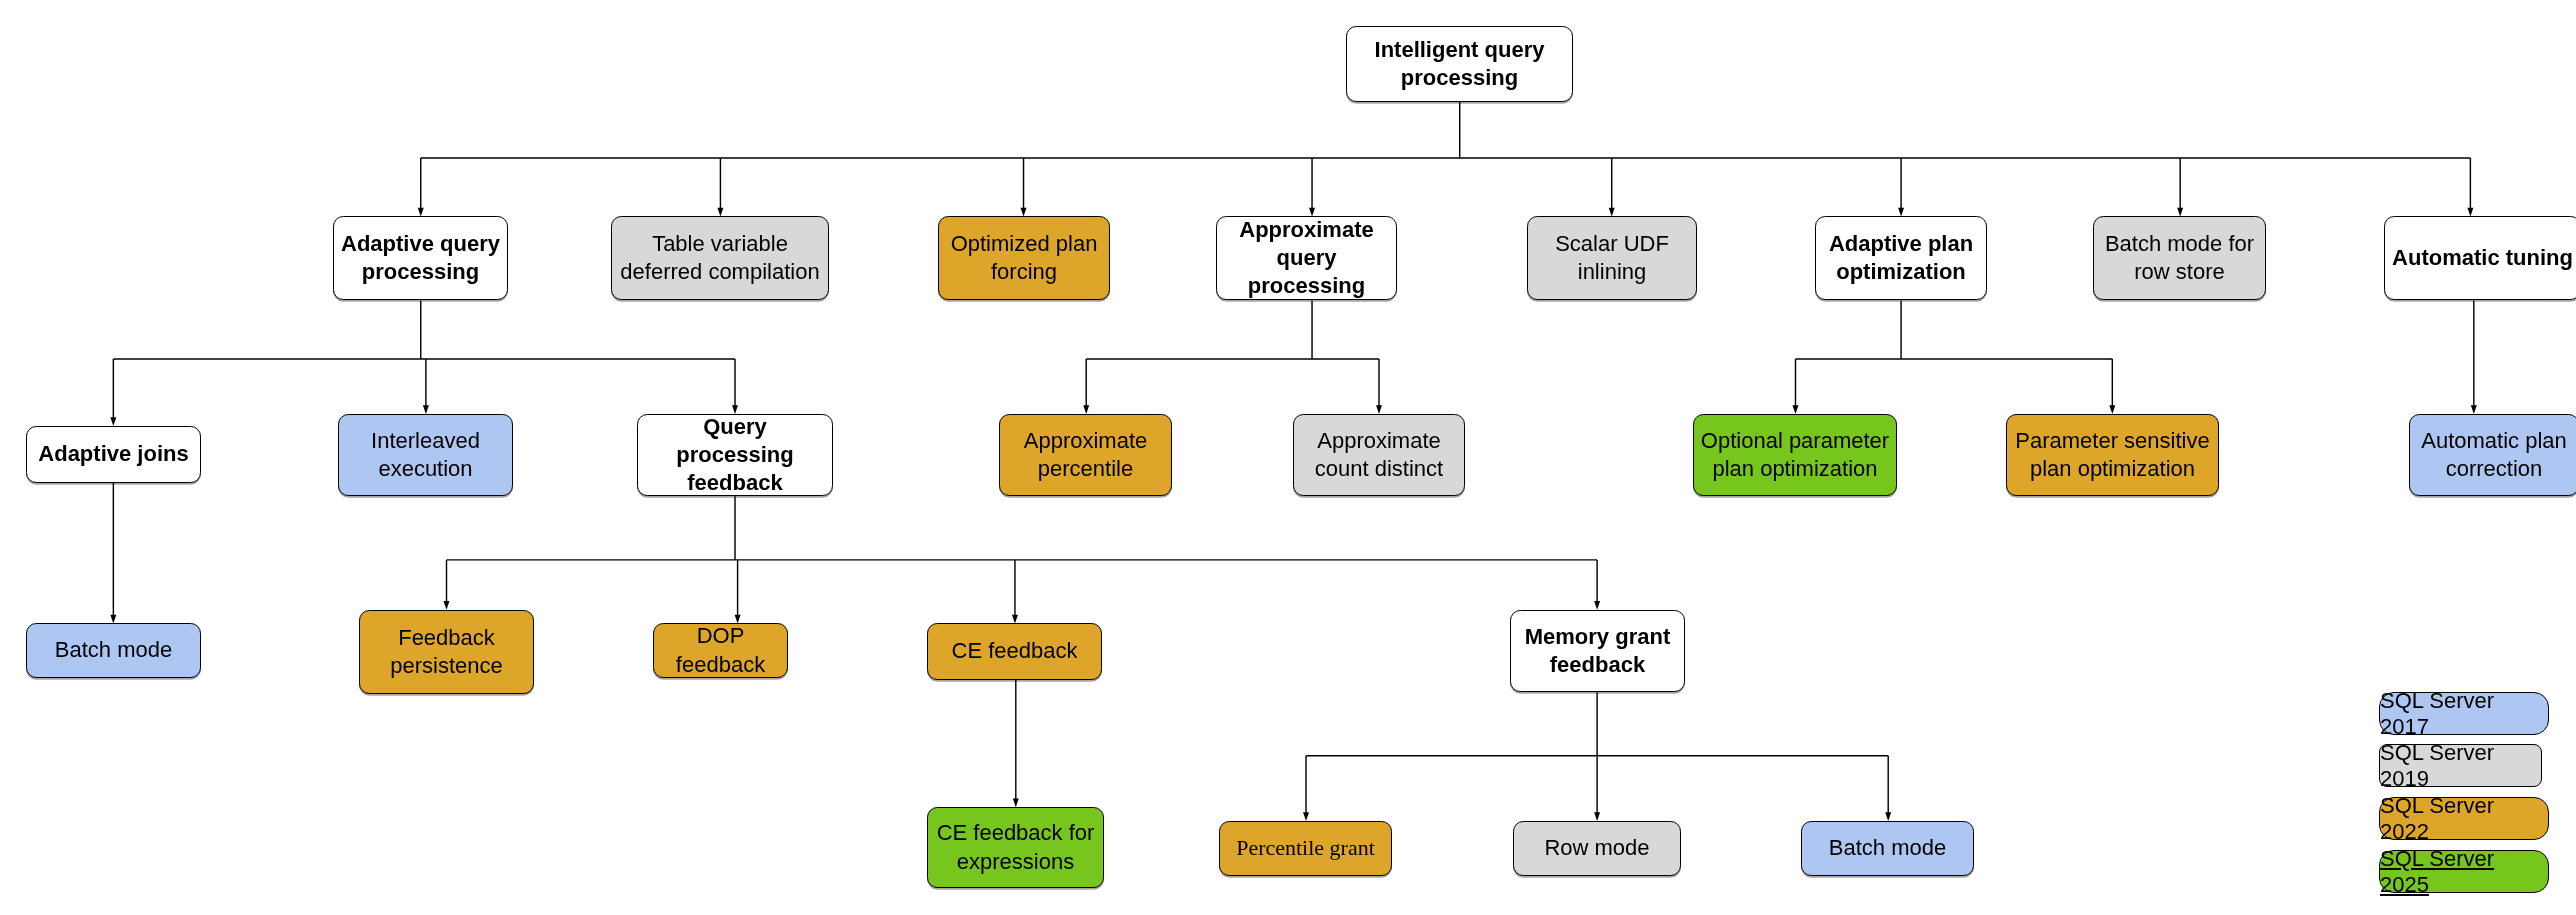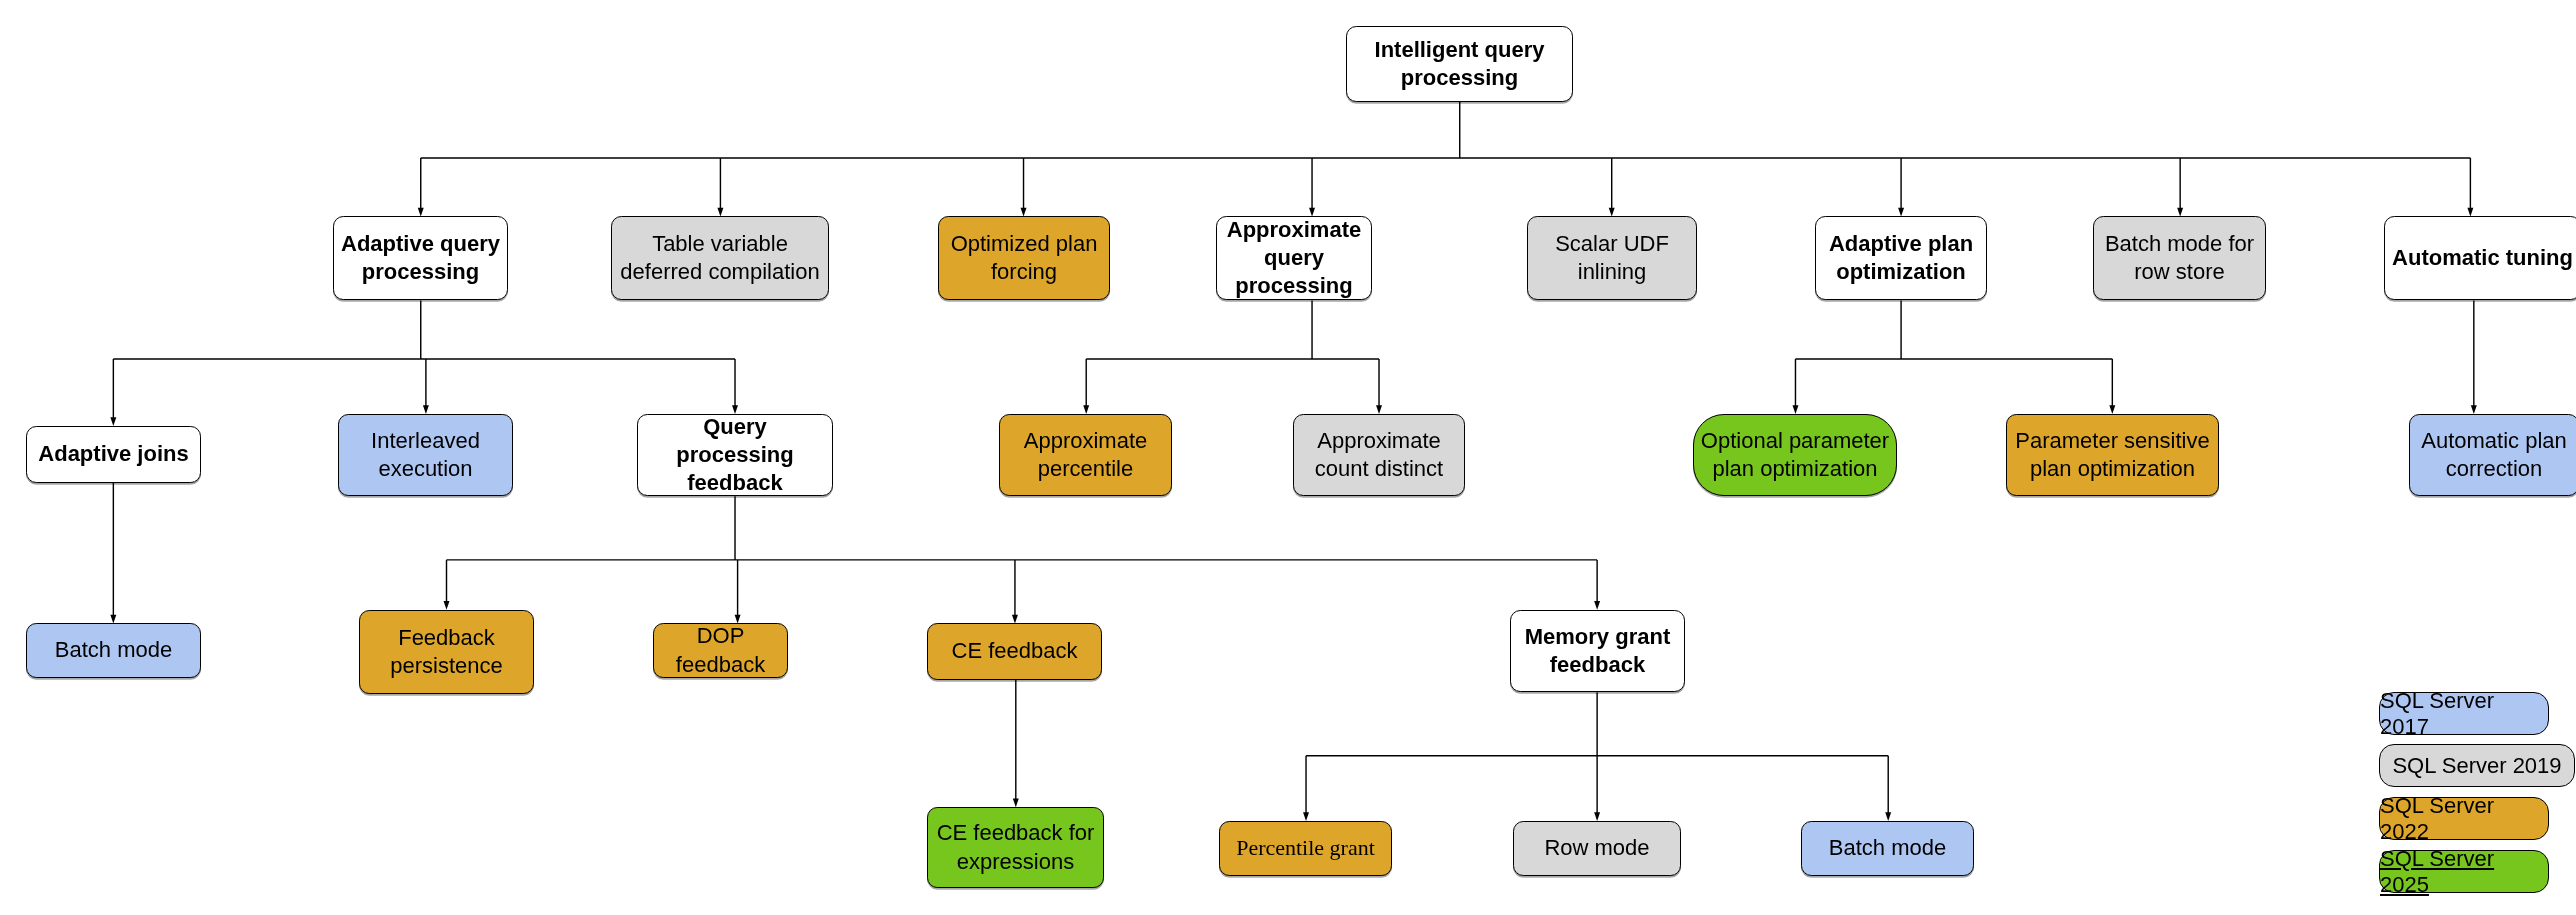--- a/index.html
+++ b/index.html
@@ -128,21 +128,21 @@
       </div>
       <div class="node v-base" style="left: 333px; top: 216px; width: 175px; height: 84px;">
         <span>Adaptive query processing</span>
       </div>
       <div class="node v-2019" style="left: 611px; top: 216px; width: 218px; height: 84px;">
         <span>Table variable deferred compilation</span>
       </div>
       <div class="node v-2022" style="left: 938px; top: 216px; width: 172px; height: 84px;">
         <span>Optimized plan forcing</span>
       </div>
-      <div class="node v-base" style="left: 1216px; top: 216px; width: 156px; height: 84px;">
+      <div class="node v-base" style="left: 1216px; top: 216px; width: 181px; height: 84px;">
         <span>Approximate query processing</span>
       </div>
       <div class="node v-2019" style="left: 1527px; top: 216px; width: 170px; height: 84px;">
         <span>Scalar UDF inlining</span>
       </div>
       <div class="node v-base" style="left: 1815px; top: 216px; width: 172px; height: 84px;">
         <span>Adaptive plan optimization</span>
       </div>
       <div class="node v-2019" style="left: 2093px; top: 216px; width: 173px; height: 84px;">
         <span>Batch mode for row store</span>
@@ -158,21 +158,21 @@
       </div>
       <div class="node v-base" style="left: 637px; top: 414px; width: 196px; height: 82px;">
         <span>Query processing feedback</span>
       </div>
       <div class="node v-2022" style="left: 999px; top: 414px; width: 173px; height: 82px;">
         <span>Approximate percentile</span>
       </div>
       <div class="node v-2019" style="left: 1293px; top: 414px; width: 172px; height: 82px;">
         <span>Approximate count distinct</span>
       </div>
-      <div class="node v-2025" style="left: 1693px; top: 414px; width: 204px; height: 82px; border-radius: 31px;">
+      <div class="node v-2025" style="left: 1693px; top: 414px; width: 204px; height: 82px;">
         <span>Optional parameter plan optimization</span>
       </div>
       <div class="node v-2022" style="left: 2006px; top: 414px; width: 213px; height: 82px;">
         <span>Parameter sensitive plan optimization</span>
       </div>
       <div class="node v-2017" style="left: 2389px; top: 414px; width: 170px; height: 82px; margin-left: 20px;">
         <span>Automatic plan correction</span>
       </div>
       <div class="node v-2017" style="left: 26px; top: 623px; width: 175px; height: 55px;">
         <span>Batch mode</span>
@@ -199,21 +199,21 @@
         <span>Row mode</span>
       </div>
       <div class="node v-2017" style="left: 1801px; top: 821px; width: 173px; height: 55px;">
         <span>Batch mode</span>
       </div>
     </div>
   <div id="legend-layer">
       <div class="legend-item v-2017" style="left: 2379px; top: 692px; width: 170px; height: 43px;">
         <span>SQL Server 2017</span>
       </div>
-      <div class="legend-item v-2019" style="left: 2379px; top: 744px; width: 196px; height: 43px;">
+      <div class="legend-item v-2019" style="left: 2379px; top: 744px; width: 163px; height: 43px; border-radius: 8px;">
         <span>SQL Server 2019</span>
       </div>
       <div class="legend-item v-2022" style="left: 2379px; top: 797px; width: 170px; height: 43px;">
         <span>SQL Server 2022</span>
       </div>
       <div class="legend-item v-2025" style="left: 2379px; top: 850px; width: 170px; height: 43px;">
         <span>SQL Server 2025</span>
       </div>
     </div>
 </div>

